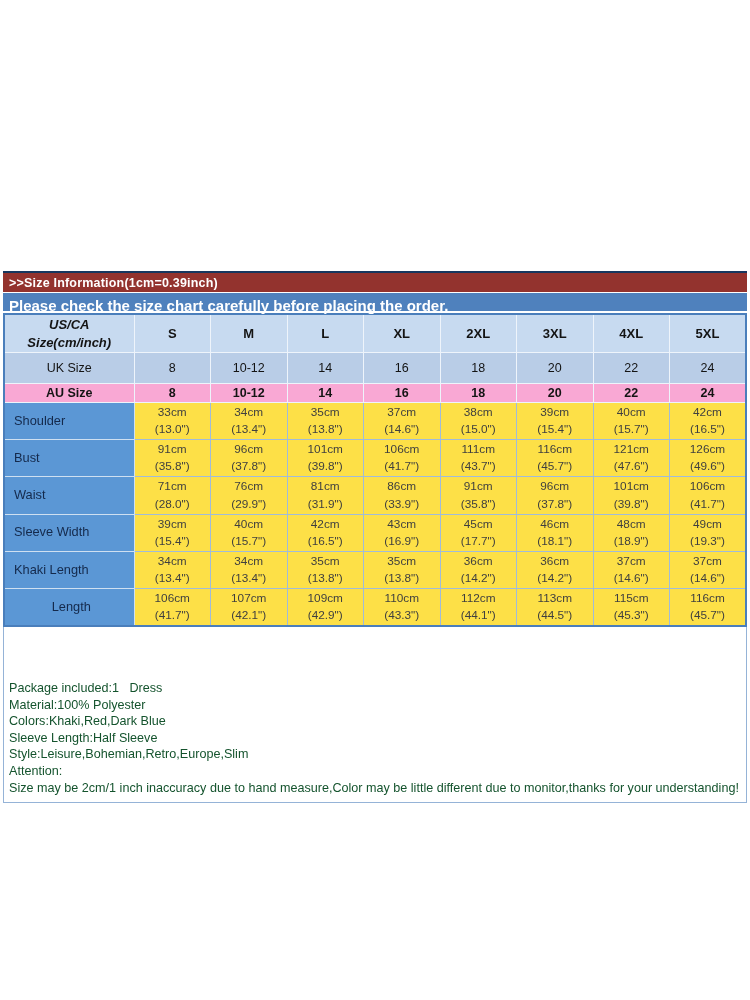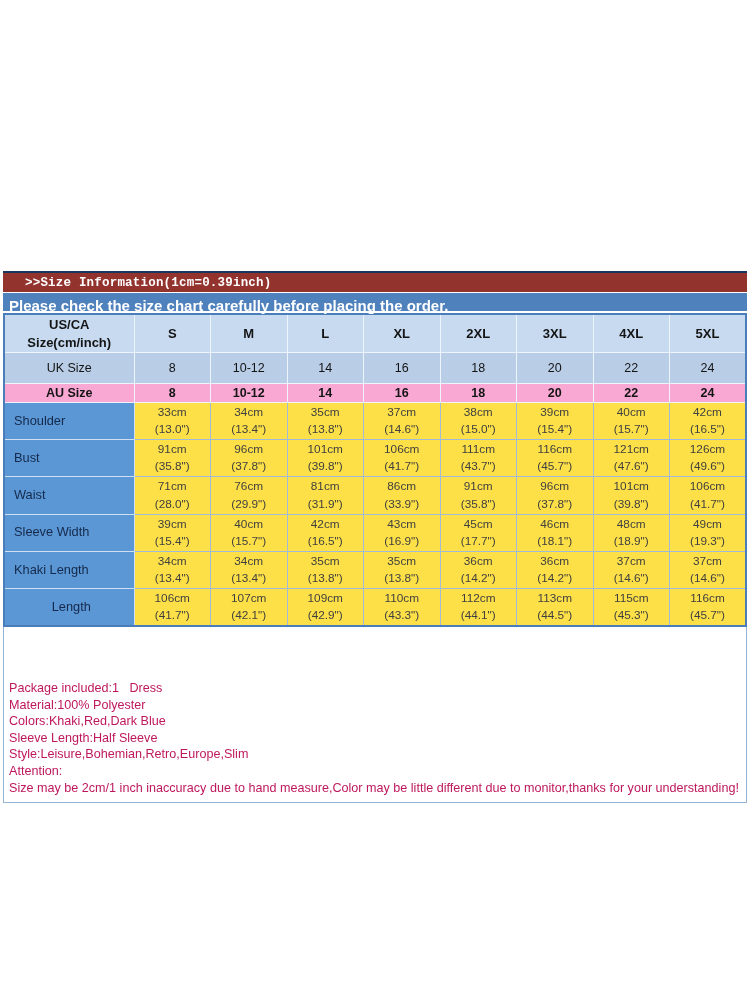--- a/index.html
+++ b/index.html
@@ -9,21 +9,21 @@
     font-family:"Liberation Sans","DejaVu Sans",sans-serif;
     -webkit-font-smoothing:antialiased;
   }
   .sheet { position:absolute; top:271px; left:3px; width:744px; }
 
   
   .bar-title{
     height:21px; line-height:20px;
     background:#93332e; border-top:2px solid #17375e;
     color:#ffffff; font-weight:bold; font-size:12.5px;
-    padding-left:22px; letter-spacing:.2px;font-family:Liberation Mono, monospace;
+    padding-left:6px; letter-spacing:.2px;
   }
   .bar-subtitle{
     margin-top:1px; height:18px; line-height:26px;
     background:#4f81bd; color:#ffffff; font-weight:bold; font-size:15px;
     padding-left:6px;
   }
 
   
   table.size-table{
     margin-top:2px; width:744px;
@@ -31,37 +31,37 @@
     border:2px solid #4a7ebb;
     font-size:12px; color:#3f3f3f; text-align:center;
   }
   .size-table col.lbl { width:130px; }
   .size-table td{ border:1px solid #a0bbd9; padding:1px 2px; }
 
   tr.hdr-row td{
     background:#c7daf0; border-color:#eef4fb;
     font-weight:bold; color:#141414; font-size:13px; height:38px;
   }
-  tr.hdr-row td.corner{ font-size:13px; line-height:1.35; }
+  tr.hdr-row td.corner{ font-size:13px; line-height:1.35;font-style:italic; }
   tr.uk-row td{ background:#b9cde7; border-color:#eef4fb; font-weight:normal; color:#141414; font-size:12.5px; height:31px;}
   tr.au-row td{ background:#f9a8d4; border-color:#eef4fb; font-weight:bold; color:#141414; font-size:12.5px; height:19px;}
 
   tr.measure-row{ height:35px; }
   tr.measure-row td{ background:#fde047; line-height:1.45; font-size:11.8px; }
   tr.measure-row td.rowlabel{
     background:#5b97d5; border-color:#cfe0f1;
     color:#14294b; font-size:12.8px; text-align:left; padding-left:9px;
   }
   tr.measure-row:last-child td.rowlabel{ text-align:center; padding-left:6px; }
 
   
   .details{
     border:1px solid #95b3d7; border-top:none;
     padding:3px 4px 6px 5px; min-height:118px;
-    font-size:12.6px; color:#be185d; line-height:16.6px;
+    font-size:12.6px; color:#14532d; line-height:16.6px;
     white-space:pre-wrap;
   }
   .details .line{ white-space:pre-wrap; }
 </style>
 </head>
 <body>
 
 <div class="sheet">
 
   <div class="bar-title">&gt;&gt;Size Information(1cm=0.39inch)</div>

